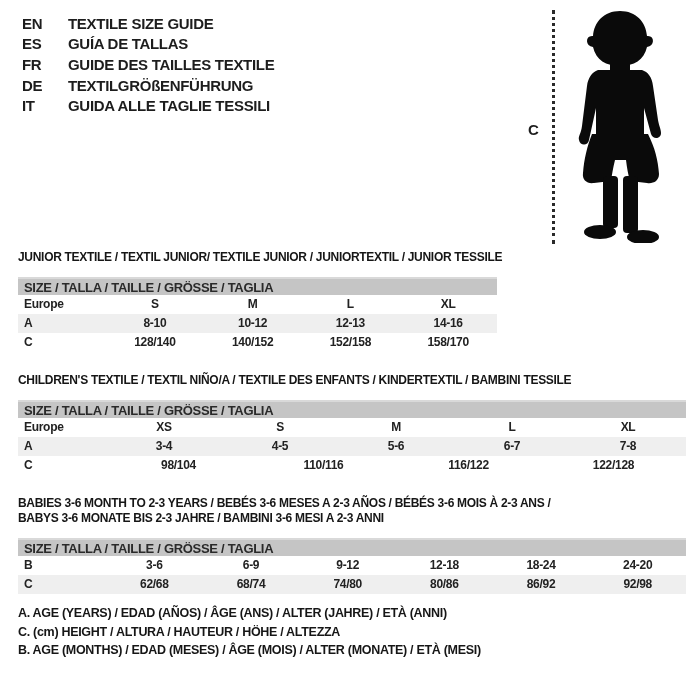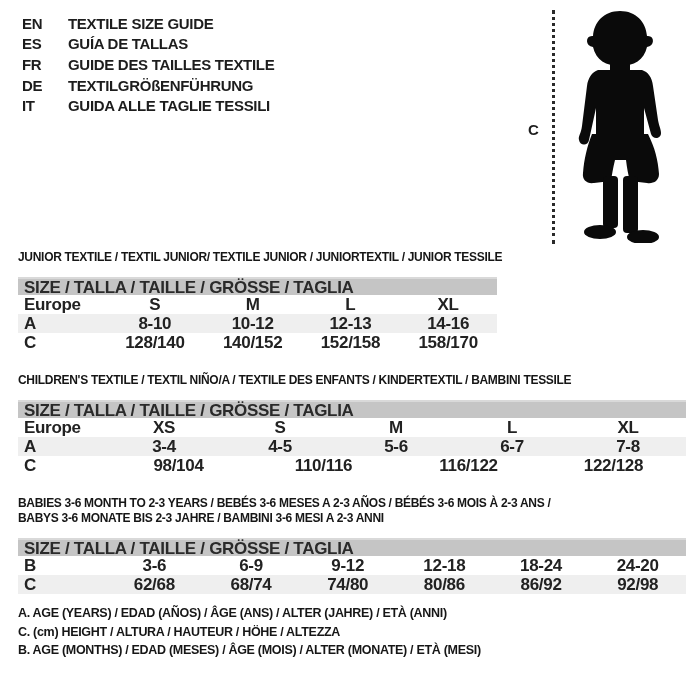--- a/index.html
+++ b/index.html
@@ -19,23 +19,23 @@
   .fig-label { position:absolute; left:528px; top:121px; font-weight:bold; font-size:15px; }
   .baby-svg { position:absolute; left:558px; top:8px; }
   
   .content { position:absolute; left:18px; top:250px; width:668px; }
   .tbl-title { font-size:12px; font-weight:bold; letter-spacing:-0.3px;
                line-height:15px; margin:0 0 12px 0; color:#161616; }
   .tbl-title .t-line { display:block; }
   .tbl { width:100%; margin-bottom:21px; }
   .tbl.narrow { width:479px; }
   .tbl-head { background:var(--bar,#c5c5c5); color:#2a2a2a; font-weight:bold;
-              font-size:17px; height:18px; line-height:18px; padding-left:6px;
+              font-size:13px; height:18px; line-height:18px; padding-left:6px;
               letter-spacing:-0.3px; border-top:2px solid #d9d9d9; }
-  .row { display:flex; height:19px; line-height:19px; font-size:17px;
+  .row { display:flex; height:19px; line-height:19px; font-size:12px;
          font-weight:bold; letter-spacing:-0.3px; color:#222; }
   .row.shaded { background:var(--shade,#efefef); }
   .cell-label { width:88px; padding-left:6px; text-align:left; }
   .cell { flex:1; text-align:center; }
   
   .notes { position:absolute; left:18px; top:604px; }
   .note { font-size:12.5px; font-weight:bold; line-height:18.5px;
           letter-spacing:-0.3px; color:#161616; }
 </style>
 </head>

